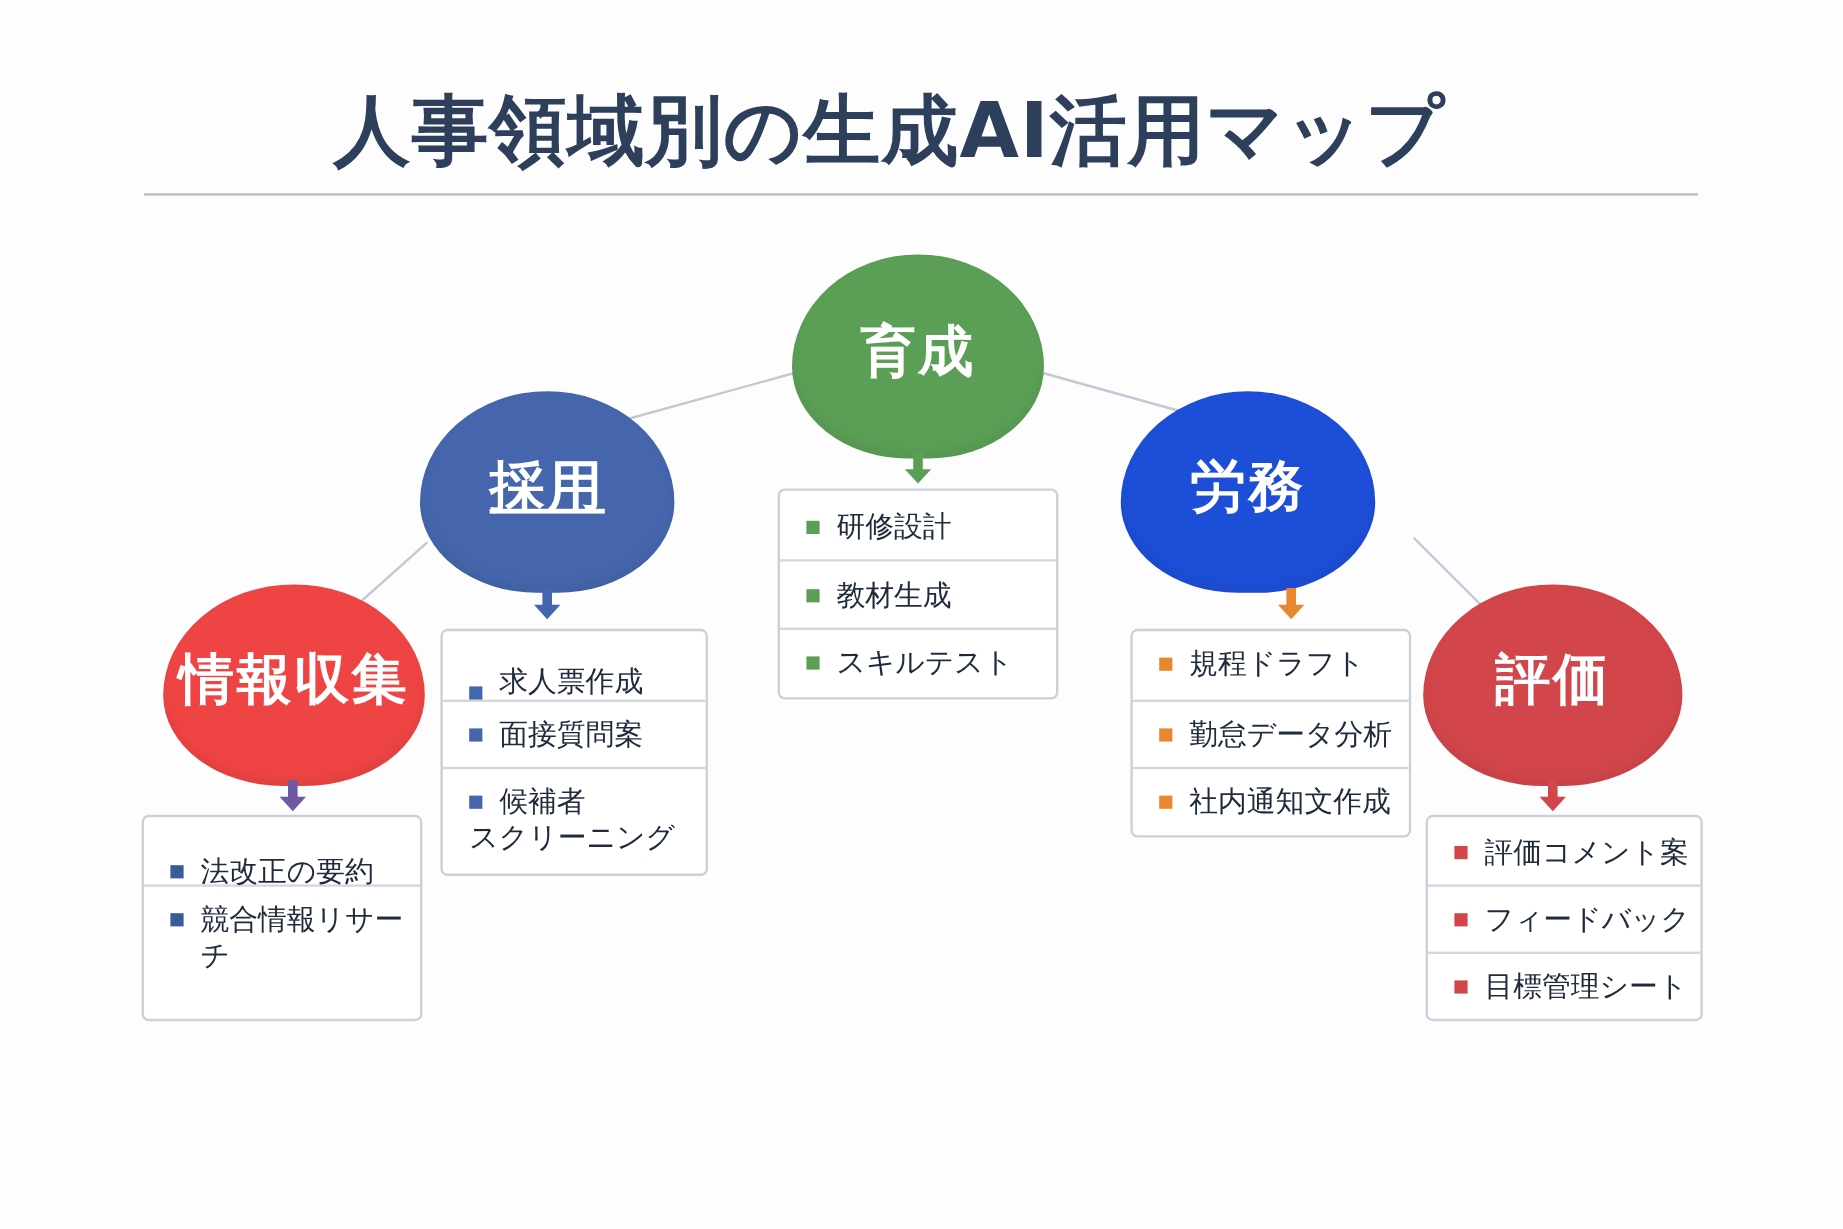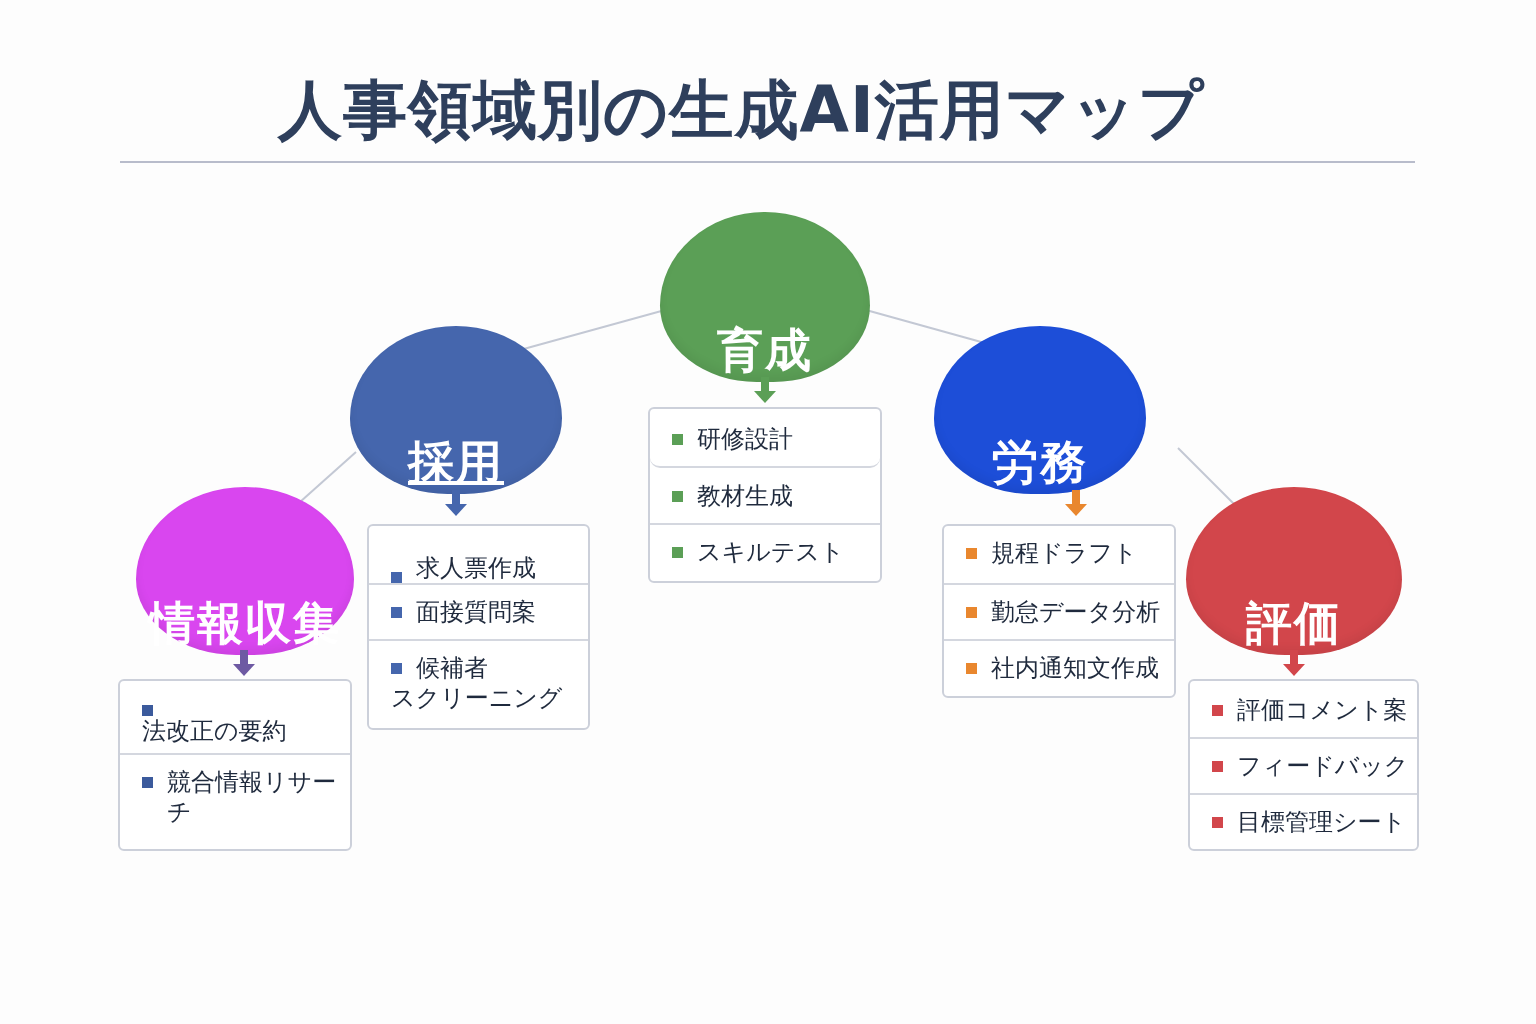--- a/index.html
+++ b/index.html
@@ -14,21 +14,21 @@
     white-space:nowrap; line-height:80px;
   }
   .divider {
     position:absolute; left:120px; top:161px; width:1295px; height:2px;
     background:#b8bccb;
   }
   svg.links { position:absolute; left:0; top:0; width:1536px; height:1024px; }
   .bubble {
     position:absolute;
     border-radius:50% 50% 46% 46% / 55% 55% 45% 45%;
-    display:flex; align-items:flex-end; justify-content:center;
+    display:flex; align-items:center; justify-content:center;
     color:#fff; font-weight:bold; font-size:46px; letter-spacing:2px;
     box-shadow: inset 0 -6px 10px rgba(0,0,0,0.06);
   }
   .bubble span { margin-top:-8px; }
   .arrow { position:absolute; width:22px; height:28px; }
   .arrow .shaft { position:absolute; left:7px; top:0; width:8px; height:16px; }
   .arrow .head {
     position:absolute; left:0; top:14px; width:0; height:0;
     border-left:11px solid transparent; border-right:11px solid transparent;
     border-top:12px solid;
@@ -52,29 +52,29 @@
 <div class="title">人事領域別の生成AI活用マップ</div>
 <div class="divider"></div>
 
 <svg class="links">
   <line x1="300" y1="502" x2="356" y2="452" stroke="#c3c8d4" stroke-width="2"></line>
   <line x1="520" y1="350" x2="665" y2="310" stroke="#c3c8d4" stroke-width="2"></line>
   <line x1="866" y1="310" x2="1010" y2="350" stroke="#c3c8d4" stroke-width="2"></line>
   <line x1="1178" y1="448" x2="1235" y2="505" stroke="#c3c8d4" stroke-width="2"></line>
 </svg>
 
-<div class="bubble" style="left:136px;top:487px;width:218px;height:168px;background:#d946ef;">
+<div class="bubble" style="left:136px;top:487px;width:218px;height:168px;background:#ef4444;">
   <span>情報収集</span>
 </div>
 <div class="arrow" style="left:233px;top:650px;">
   <div class="shaft" style="background:#6e5aa3;"></div>
     <div class="head" style="border-top-color:#6e5aa3;"></div>
 </div>
 <div class="card" style="left:118px;top:679px;width:234px;height:172px;">
-  <div class="item" style="height:74px;padding-top:14px;flex-direction:column;">
+  <div class="item" style="height:58px;padding-top:30px;">
     <span class="sq" style="background:#3b5a9c;"></span>
     <span class="txt">法改正の要約</span>
   </div>
   <div class="item" style="height:54px;padding-top:12px;">
     <span class="sq" style="background:#3b5a9c;"></span>
     <span class="txt">競合情報リサーチ</span>
   </div>
 </div>
 
 <div class="bubble" style="left:350px;top:326px;width:212px;height:168px;background:#4566ad;text-decoration:underline;">
@@ -101,21 +101,21 @@
 </div>
 
 <div class="bubble" style="left:660px;top:212px;width:210px;height:170px;background:#5b9f56;">
   <span>育成</span>
 </div>
 <div class="arrow" style="left:754px;top:377px;">
   <div class="shaft" style="background:#5b9f56;"></div>
     <div class="head" style="border-top-color:#5b9f56;"></div>
 </div>
 <div class="card" style="left:648px;top:407px;width:234px;height:176px;">
-  <div class="item" style="height:59px;padding-top:15px;border-radius:10px;">
+  <div class="item" style="height:59px;padding-top:15px;">
     <span class="sq" style="background:#5b9f56;"></span>
     <span class="txt">研修設計</span>
   </div>
   <div class="item" style="height:57px;padding-top:13px;">
     <span class="sq" style="background:#5b9f56;"></span>
     <span class="txt">教材生成</span>
   </div>
   <div class="item" style="height:56px;padding-top:12px;">
     <span class="sq" style="background:#5b9f56;"></span>
     <span class="txt">スキルテスト</span>

